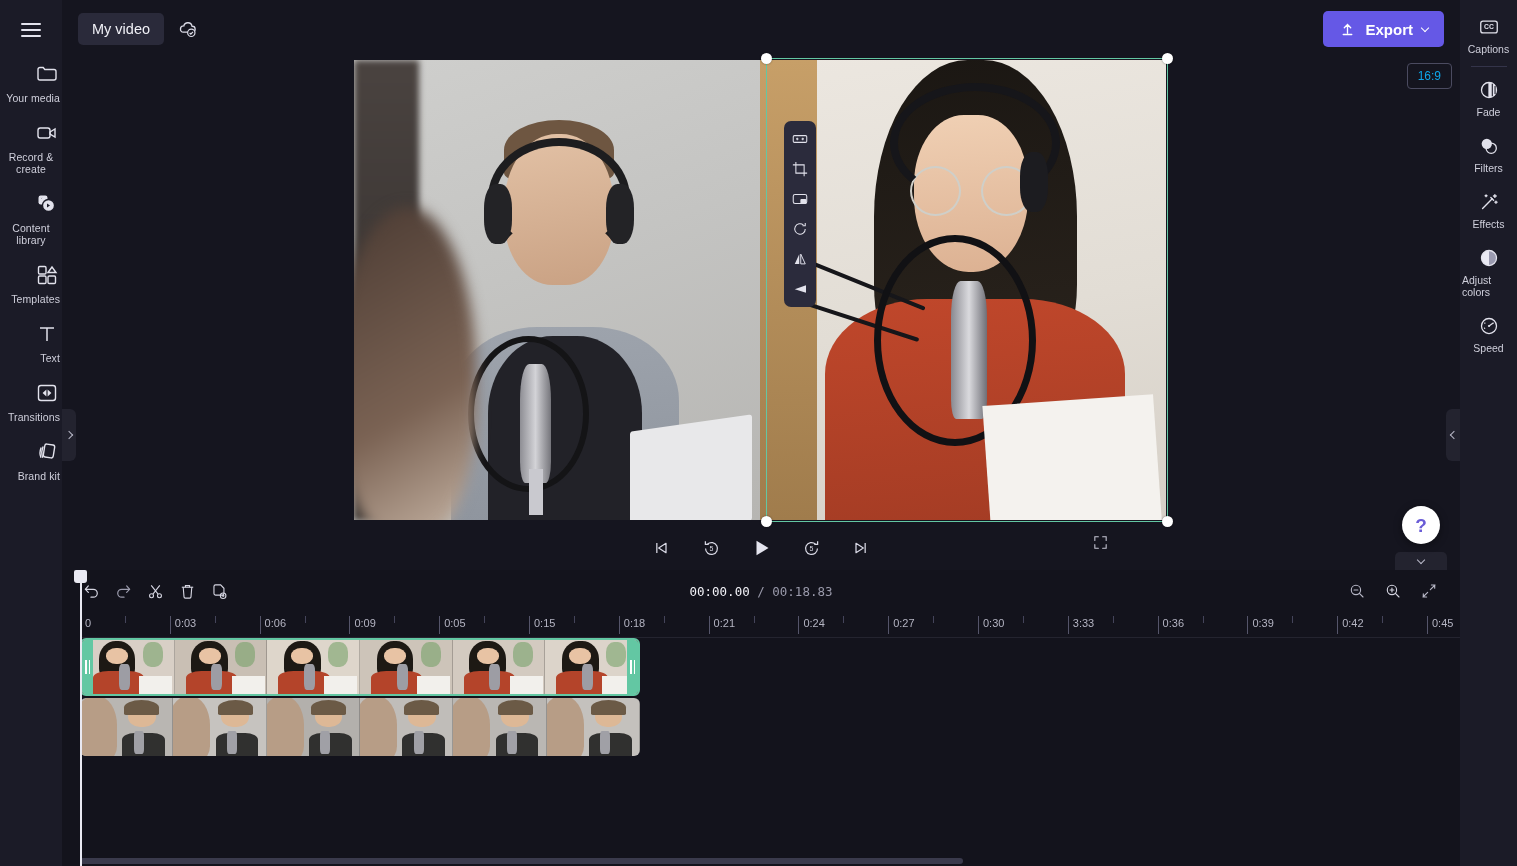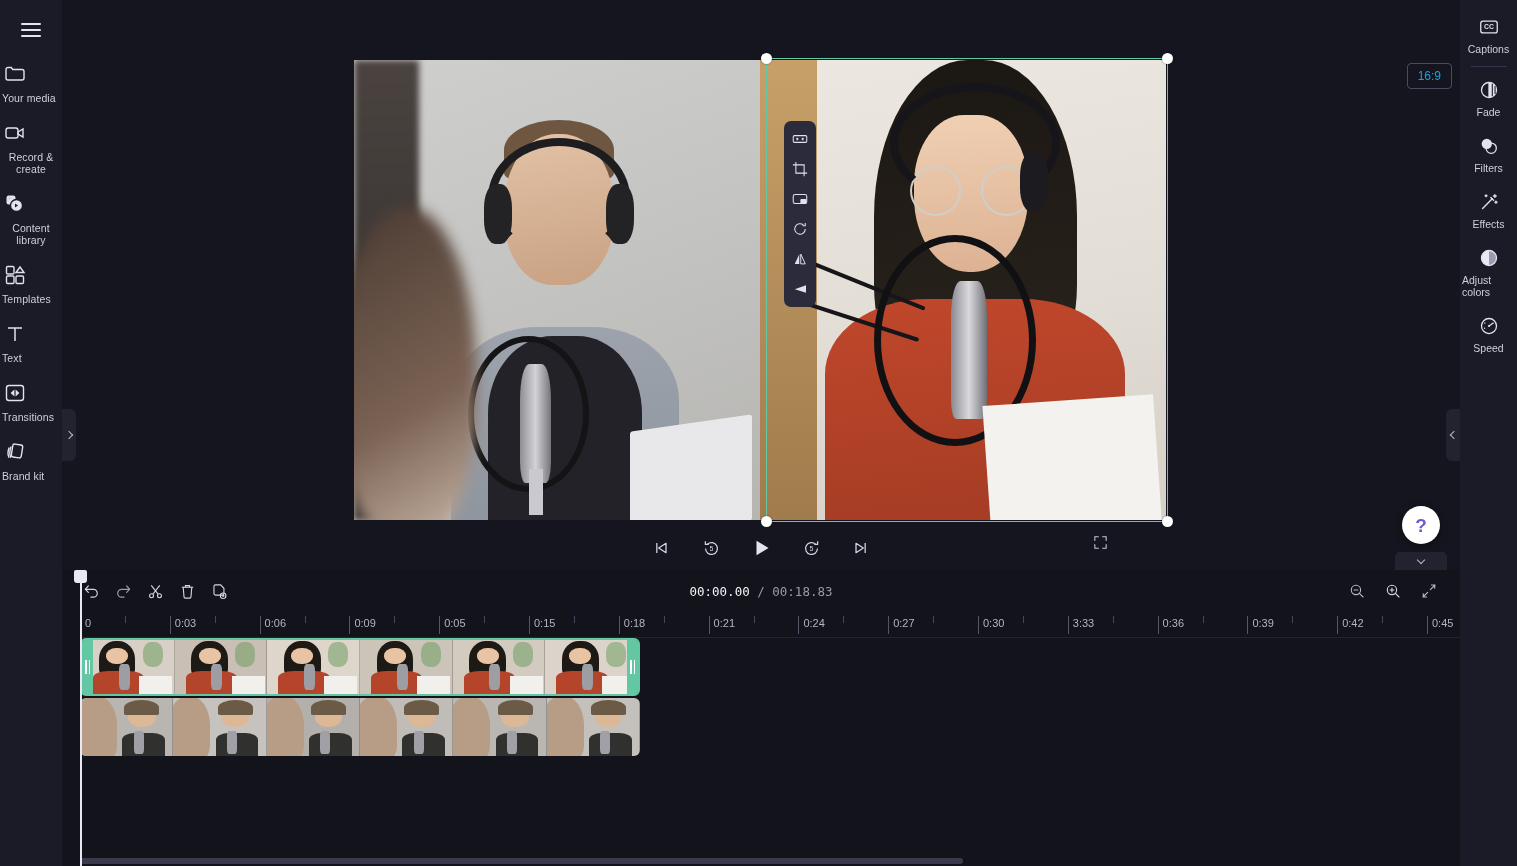--- a/index.html
+++ b/index.html
@@ -27,21 +27,21 @@
   .ham-lines i {
     position: absolute; left: 0; width: 20px; height: 1.6px;
     background: #e4e4ee; border-radius: 1px;
   }
   .ham-lines i:nth-child(1) { top: 0; }
   .ham-lines i:nth-child(2) { top: 6px; }
   .ham-lines i:nth-child(3) { top: 12px; }
 
   .rail-item {
     width: 62px; padding: 9px 2px 7px; cursor: pointer;
-    display: flex; flex-direction: column; align-items: flex-start; gap: 5px;
+    display: flex; flex-direction: column; align-items: flex-end; gap: 5px;
   }
   .rail-icon { width: 26px; height: 26px; display: flex; align-items: center; justify-content: center; }
   .rail-label {
     font-size: 10.5px; line-height: 12px; color: #cfcfdb;
     text-align: center; letter-spacing: .1px;
   }
 
   
   .collapse-tab {
     position: absolute; width: 14px; height: 52px;
@@ -327,20 +327,40 @@
         </svg>
       </span>
       <span class="rail-label">Brand kit</span>
     </div>
   </div>
 
   <div class="collapse-tab left">
     <span class="chev r"></span>
   </div>
 
+  <div class="topbar">
+    <div class="title-chip">My video</div>
+    <span class="cloud-ic">
+      <svg width="22" height="22" viewBox="0 0 24 24" fill="none" stroke="#dcdce8" stroke-width="1.4">
+        <path d="M7 15.5a3.4 3.4 0 0 1 .4-6.8A4.6 4.6 0 0 1 16.4 9a3.2 3.2 0 0 1 .3 6.5z"></path>
+        <circle cx="15.6" cy="16.2" r="4" fill="#15151f" stroke="#dcdce8" stroke-width="1.3"></circle>
+        <path d="M13.8 16.3l1.3 1.3 2.3-2.5"></path>
+      </svg>
+    </span>
+    <div class="spacer"></div>
+    <button class="export-btn">
+      <span>
+        <svg width="17" height="17" viewBox="0 0 24 24" fill="none" stroke="#fff" stroke-width="1.9" stroke-linecap="round">
+          <path d="M12 17V5M7.5 9.5L12 5l4.5 4.5M6 19h12"></path>
+        </svg>
+      </span>
+      <span>Export</span>
+      <span class="exp-chev"></span>
+    </button>
+  </div>
 
   <div class="preview-area">
     <div class="ratio-badge">16:9</div>
 
     <div class="stage">
 
       <div class="half l">
         <div class="sceneA">
           <div class="wallpanel"></div>
           <div class="torso"></div>

